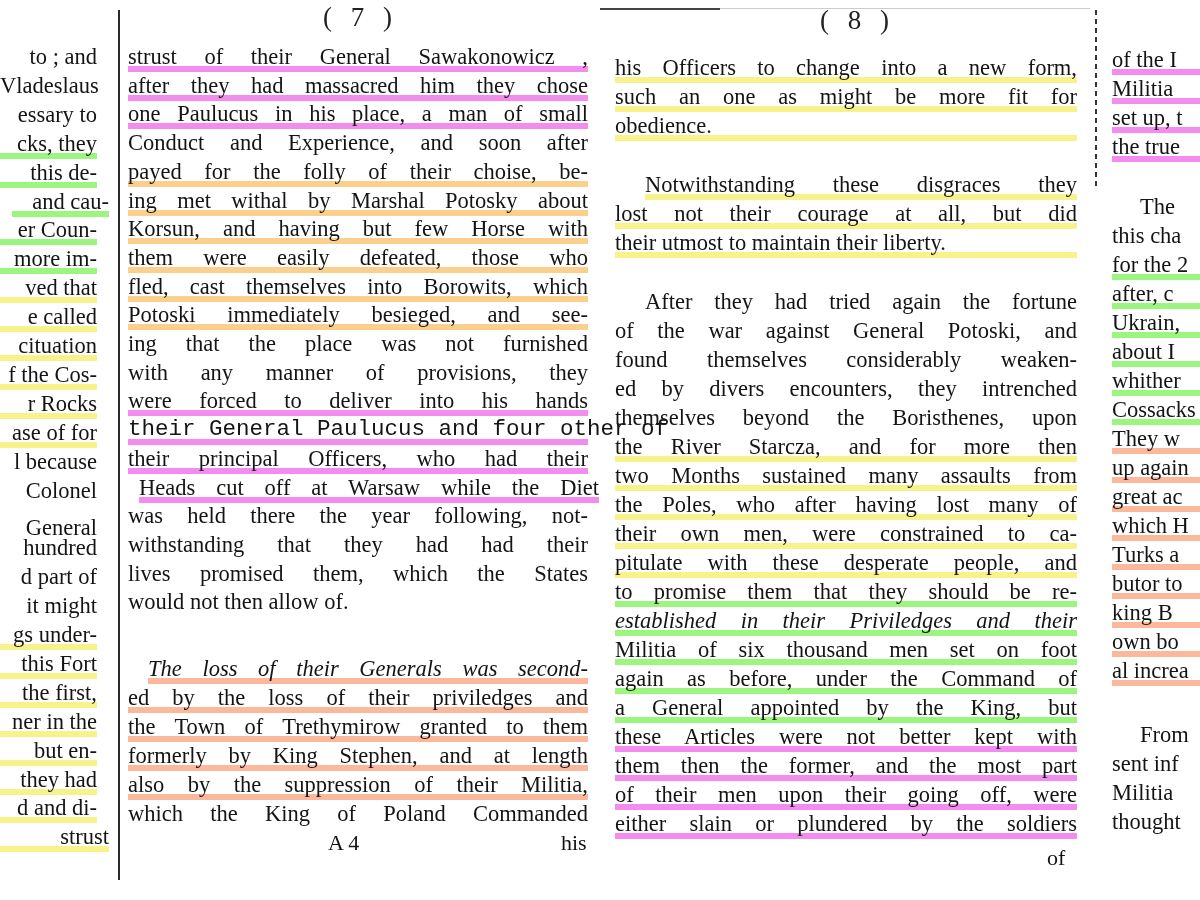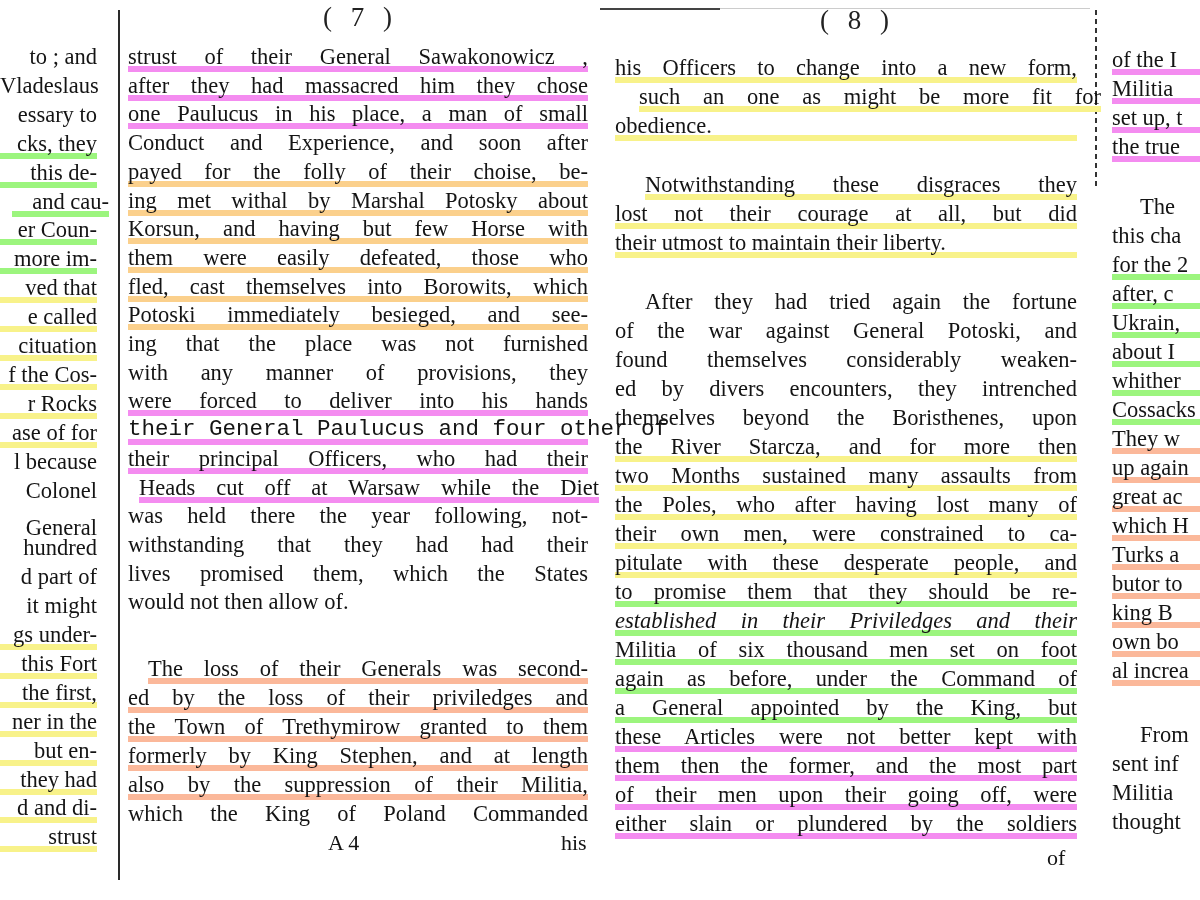--- a/index.html
+++ b/index.html
@@ -51,21 +51,21 @@
       <div class="line right " style="top: 533.3px; left: 0px; width: 97px;">hundred</div>
       <div class="line right " style="top: 562.2px; left: 0px; width: 97px;">d part of</div>
       <div class="line right " style="top: 591.1px; left: 0px; width: 97px;">it might</div>
       <div class="line right w hl-yellow" style="top: 620px; left: 0px; width: 97px;">gs under-</div>
       <div class="line right w hl-yellow" style="top: 648.9px; left: 0px; width: 97px;">this Fort</div>
       <div class="line right w hl-yellow" style="top: 677.8px; left: 0px; width: 97px;">the first,</div>
       <div class="line right w hl-yellow" style="top: 706.7px; left: 0px; width: 97px;">ner in the</div>
       <div class="line right w hl-yellow" style="top: 735.6px; left: 0px; width: 97px;">but en-</div>
       <div class="line right w hl-yellow" style="top: 764.5px; left: 0px; width: 97px;">they had</div>
       <div class="line right w hl-yellow" style="top: 793.4px; left: 0px; width: 97px;">d and di-</div>
-      <div class="line right w hl-yellow" style="top: 822.3px; left: 0px; width: 97px;">strust</div>
+      <div class="line right w hl-yellow" style="top: 822.3px; left: 0px; width: 97px; padding-left: 12px;">strust</div>
     </div>
 </div>
 
 <div class="col" style="left:128px; width:462px;">
   <div class="page-num" style="left:195px; top:2px;">( 7 )</div>
   <div id="p7lines">
       <div class="line just w hl-pink" style="top: 42px; left: 0px; width: 460px;">strust of their General Sawakonowicz ,</div>
       <div class="line just w hl-pink" style="top: 70.7px; left: 0px; width: 460px;">after they had massacred him they chose</div>
       <div class="line just w hl-pink" style="top: 99.4px; left: 0px; width: 460px;">one Paulucus in his place, a man of small</div>
       <div class="line just " style="top: 128.1px; left: 0px; width: 460px;">Conduct and Experience, and soon after</div>
@@ -78,36 +78,36 @@
       <div class="line just " style="top: 329px; left: 0px; width: 460px;">ing that the place was not furnished</div>
       <div class="line just " style="top: 357.7px; left: 0px; width: 460px;">with any manner of provisions, they</div>
       <div class="line just w hl-pink" style="top: 386.4px; left: 0px; width: 460px;">were forced to deliver into his hands</div>
       <div class="line just w hl-pink" style="top: 415.1px; left: 0px; width: 460px; font-family: Liberation Mono, monospace;">their General Paulucus and four other of</div>
       <div class="line just w hl-pink" style="top: 443.8px; left: 0px; width: 460px;">their principal Officers, who had their</div>
       <div class="line just w hl-pink" style="top: 472.5px; left: 11px; width: 460px;">Heads cut off at Warsaw while the Diet</div>
       <div class="line just " style="top: 501.2px; left: 0px; width: 460px;">was held there the year following, not-</div>
       <div class="line just " style="top: 529.9px; left: 0px; width: 460px;">withstanding that they had had their</div>
       <div class="line just " style="top: 558.6px; left: 0px; width: 460px;">lives promised them, which the States</div>
       <div class="line" style="top: 587.3px; left: 0px; width: 460px;">would not then allow of.</div>
-      <div class="line just w hl-salmon" style="top: 654px; left: 20px; width: 440px;">The loss of their Generals was second-</div>
+      <div class="line just w hl-salmon" style="top: 654px; left: 20px; width: 440px; font-style: italic;">The loss of their Generals was second-</div>
       <div class="line just w hl-salmon" style="top: 683px; left: 0px; width: 460px;">ed by the loss of their priviledges and</div>
       <div class="line just w hl-salmon" style="top: 712px; left: 0px; width: 460px;">the Town of Trethymirow granted to them</div>
       <div class="line just w hl-salmon" style="top: 741px; left: 0px; width: 460px;">formerly by King Stephen, and at length</div>
       <div class="line just w hl-salmon" style="top: 770px; left: 0px; width: 460px;">also by the suppression of their Militia,</div>
       <div class="line just " style="top: 799px; left: 0px; width: 460px;">which the King of Poland Commanded</div>
     </div>
   <div class="sig" style="left:200px; top:830px;">A 4</div>
   <div class="sig" style="left:433px; top:830px;">his</div>
 </div>
 
 <div class="col" style="left:615px; width:463px;">
   <div class="page-num" style="left:205px; top:5px;">( 8 )</div>
   <div id="p8lines">
       <div class="line just w hl-yellow" style="top: 53px; left: 0px; width: 462px;">his Officers to change into a new form,</div>
-      <div class="line just w hl-yellow" style="top: 82px; left: 0px; width: 462px; margin-left: 24px;">such an one as might be more fit for</div>
+      <div class="line just w hl-yellow" style="top: 82px; left: 0px; width: 462px;">such an one as might be more fit for</div>
       <div class="line w hl-yellow" style="top: 111px; left: 0px; width: 462px;">obedience.</div>
       <div class="line just w hl-yellow" style="top: 170px; left: 30px; width: 432px;">Notwithstanding these disgraces they</div>
       <div class="line just w hl-yellow" style="top: 199px; left: 0px; width: 462px;">lost not their courage at all, but did</div>
       <div class="line w hl-yellow" style="top: 228px; left: 0px; width: 462px;">their utmost to maintain their liberty.</div>
       <div class="line just " style="top: 287px; left: 30px; width: 432px;">After they had tried again the fortune</div>
       <div class="line just " style="top: 316px; left: 0px; width: 462px;">of the war against General Potoski, and</div>
       <div class="line just " style="top: 345px; left: 0px; width: 462px;">found themselves considerably weaken-</div>
       <div class="line just " style="top: 374px; left: 0px; width: 462px;">ed by divers encounters, they intrenched</div>
       <div class="line just " style="top: 403px; left: 0px; width: 462px;">themselves beyond the Boristhenes, upon</div>
       <div class="line just w hl-yellow" style="top: 432px; left: 0px; width: 462px;">the River Starcza, and for more then</div>

